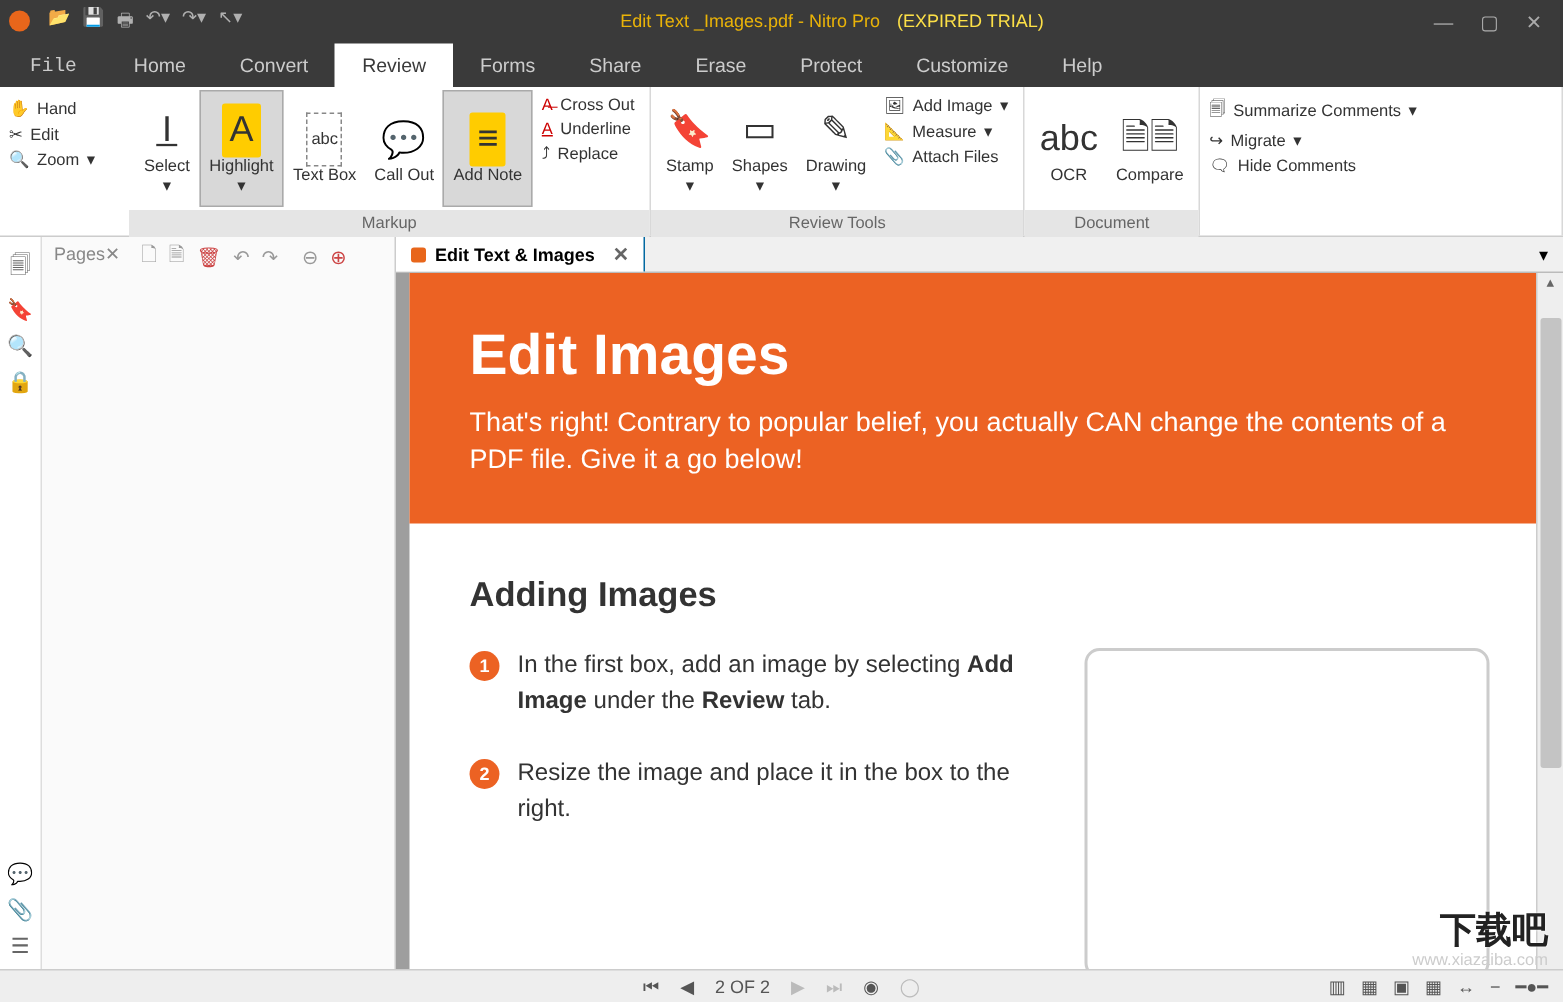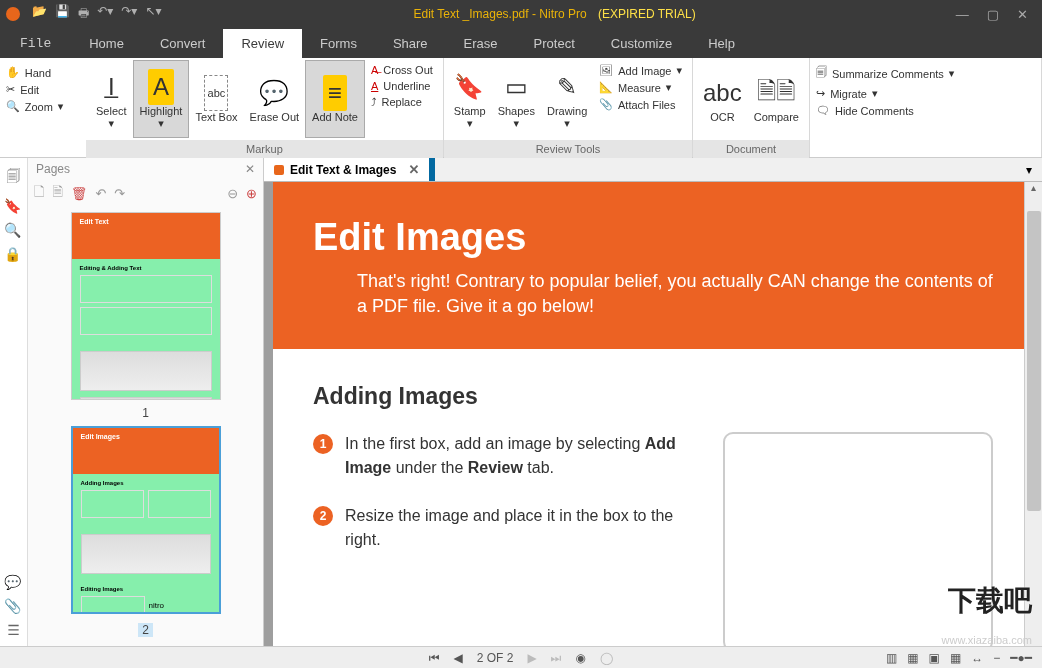--- a/index.html
+++ b/index.html
@@ -21,53 +21,53 @@
 .leftcol span { font-size:14px; color:#666; cursor:pointer; }
 .main { display:flex; height:calc(668px - 28px - 30px - 100px - 22px); }
 .ribbon-group { display:flex; flex-direction:column; border-right:1px solid #d8d8d8; position:relative; }
 .ribbon-group-label { text-align:center; font-size:11px; color:#666; height:18px; background:#e5e5e5; line-height:18px; }
 .ribbon-items { display:flex; align-items:flex-start; height:82px; padding:2px 4px; }
 .rib-btn { display:flex; flex-direction:column; align-items:center; justify-content:center; padding:2px 6px; font-size:11px; color:#333; cursor:pointer; text-align:center; height:78px; }
 .rib-btn.sel { background:#d8d8d8; border:1px solid #aaa; }
 .rib-btn .ico { font-size:24px; height:36px; display:flex; align-items:center; justify-content:center; }
 .rib-list { display:flex; flex-direction:column; gap:4px; padding:4px 6px; font-size:11px; color:#333; }
 .rib-list div { display:flex; align-items:center; gap:5px; cursor:pointer; }
-.pages-panel { width:236px; background:#fafafa; border-right:1px solid #ccc; display:flex; flex-direction:column; }
+.pages-panel { width:236px; background:#fafafa; border-right:1px solid #ccc; display:flex; flex-direction:row; }
 .pages-header { height:22px; display:flex; align-items:center; padding:0 8px; font-size:12px; color:#888; }
 .pages-header .title { flex:1; }
 .pages-tools { height:26px; display:flex; align-items:center; gap:8px; padding:0 6px; }
 .pages-tools span { font-size:13px; color:#999; cursor:pointer; }
 .thumbs { flex:1; overflow:auto; padding:6px 30px; }
 .thumb { border:1px solid #ccc; background:#86efac; margin-bottom:6px; height:188px; width:150px; margin-left:auto; margin-right:auto; overflow:hidden; }
 .thumb.sel { border:2px solid #4a9fd8; }
 .thumb-label { text-align:center; font-size:12px; color:#444; margin-bottom:6px; }
 .thumb-label.sel { background:#cde6f7; display:inline-block; padding:0 4px; }
 .docarea { flex:1; display:flex; flex-direction:column; background:#9e9e9e; position:relative; }
 .doctabs { height:24px; background:#f0f0f0; display:flex; border-bottom:1px solid #bbb; }
-.doctab { display:flex; align-items:center; padding:0 10px; font-size:12px; border-right:6px solid #0369a1; cursor:pointer; gap:6px; }
+.doctab { display:flex; align-items:center; padding:0 10px; font-size:12px; border-right:1px solid #0369a1; cursor:pointer; gap:6px; }
 .doctab .ico { width:10px; height:10px; background:#e8661b; border-radius:2px; }
 .doctab.active { background:#fff; font-weight:bold; }
 .doctab .close { font-size:13px; color:#666; margin-left:6px; }
 .scroll-content { flex:1; overflow:auto; position:relative; }
 .page { background:#fff; width:760px; margin:0 auto; min-height:900px; }
 .hero { background:#ec6223; color:#fff; padding:34px 40px 30px; }
 .hero h1 { font-size:38px; font-weight:700; margin-bottom:10px; }
-.hero p { font-size:18px; line-height:1.4;margin-left:44px; }
+.hero p { font-size:18px; line-height:1.4; }
 .content { padding:34px 40px; color:#333; }
 .content h2 { font-size:23px; font-weight:700; margin-bottom:22px; }
 .content .row { display:flex; align-items:flex-start; }
 .content .steps { flex:1; }
 .step { display:flex; gap:12px; margin-bottom:24px; font-size:16px; line-height:1.5; }
 .step .num { width:20px; height:20px; background:#ec6223; color:#fff; border-radius:50%; font-size:12px; display:flex; align-items:center; justify-content:center; flex-shrink:0; font-weight:bold; margin-top:2px; }
 .imgbox { width:270px; height:220px; border:2px solid #ccc; border-radius:10px; margin-left:30px; }
 .vscrollbar { width:18px; background:#eee; border-left:1px solid #ccc; position:absolute; right:0; top:24px; bottom:0; }
 .vscrollbar .thumb-bar { width:14px; background:#c4c4c4; height:300px; margin:18px auto 0; border-radius:2px; }
 .statusbar { height:22px; background:#eee; border-top:1px solid #ccc; display:flex; align-items:center; justify-content:center; font-size:12px; color:#555; gap:14px; }
 .statusbar .right { position:absolute; right:10px; display:flex; gap:10px; }
-.watermark { position:absolute; right:10px; bottom:26px; font-size:28px; font-weight:bold; color:#222; text-shadow:0 0 2px #fff; }
+.watermark { position:absolute; right:10px; bottom:10px; font-size:24px; font-weight:bold; color:#222; text-shadow:0 0 2px #fff; }
 .thumb-hero { background:#ec6223; height:46px; padding:5px 8px; color:#fff; font-size:7px; }
 .thumb-mid { padding:6px 8px; font-size:6px; }
 .thumb-box { border:1px solid #ddd; height:28px; margin:4px 0; }
 .thumb-img { height:40px; background:linear-gradient(#ddd,#eee); border:1px solid #ccc; margin:6px 8px; }
 </style>
 </head>
 <body>
 
 <div class="titlebar">
   <div class="logo">
@@ -138,21 +138,21 @@
           <div class="ico" style="background:#ffcc00;width:26px;border-radius:2px;color:#333;">A</div>
           <span>Highlight</span>
           <span>▾</span>
         </div>
       <div class="rib-btn">
           <div class="ico" style="border:1px dashed #888;width:24px;font-size:11px;">abc</div>
           <span>Text Box</span>
         </div>
       <div class="rib-btn">
           <div class="ico">💬</div>
-          <span>Erase Out</span>
+          <span>Call Out</span>
         </div>
       <div class="rib-btn sel">
           <div class="ico" style="background:#ffcc00;width:24px;border-radius:2px;">≡</div>
           <span>Add Note</span>
         </div>
       <div class="rib-list">
         <div>
             <span style="color:#c00;">A̶</span>
             <span>Cross Out</span>
           </div>

